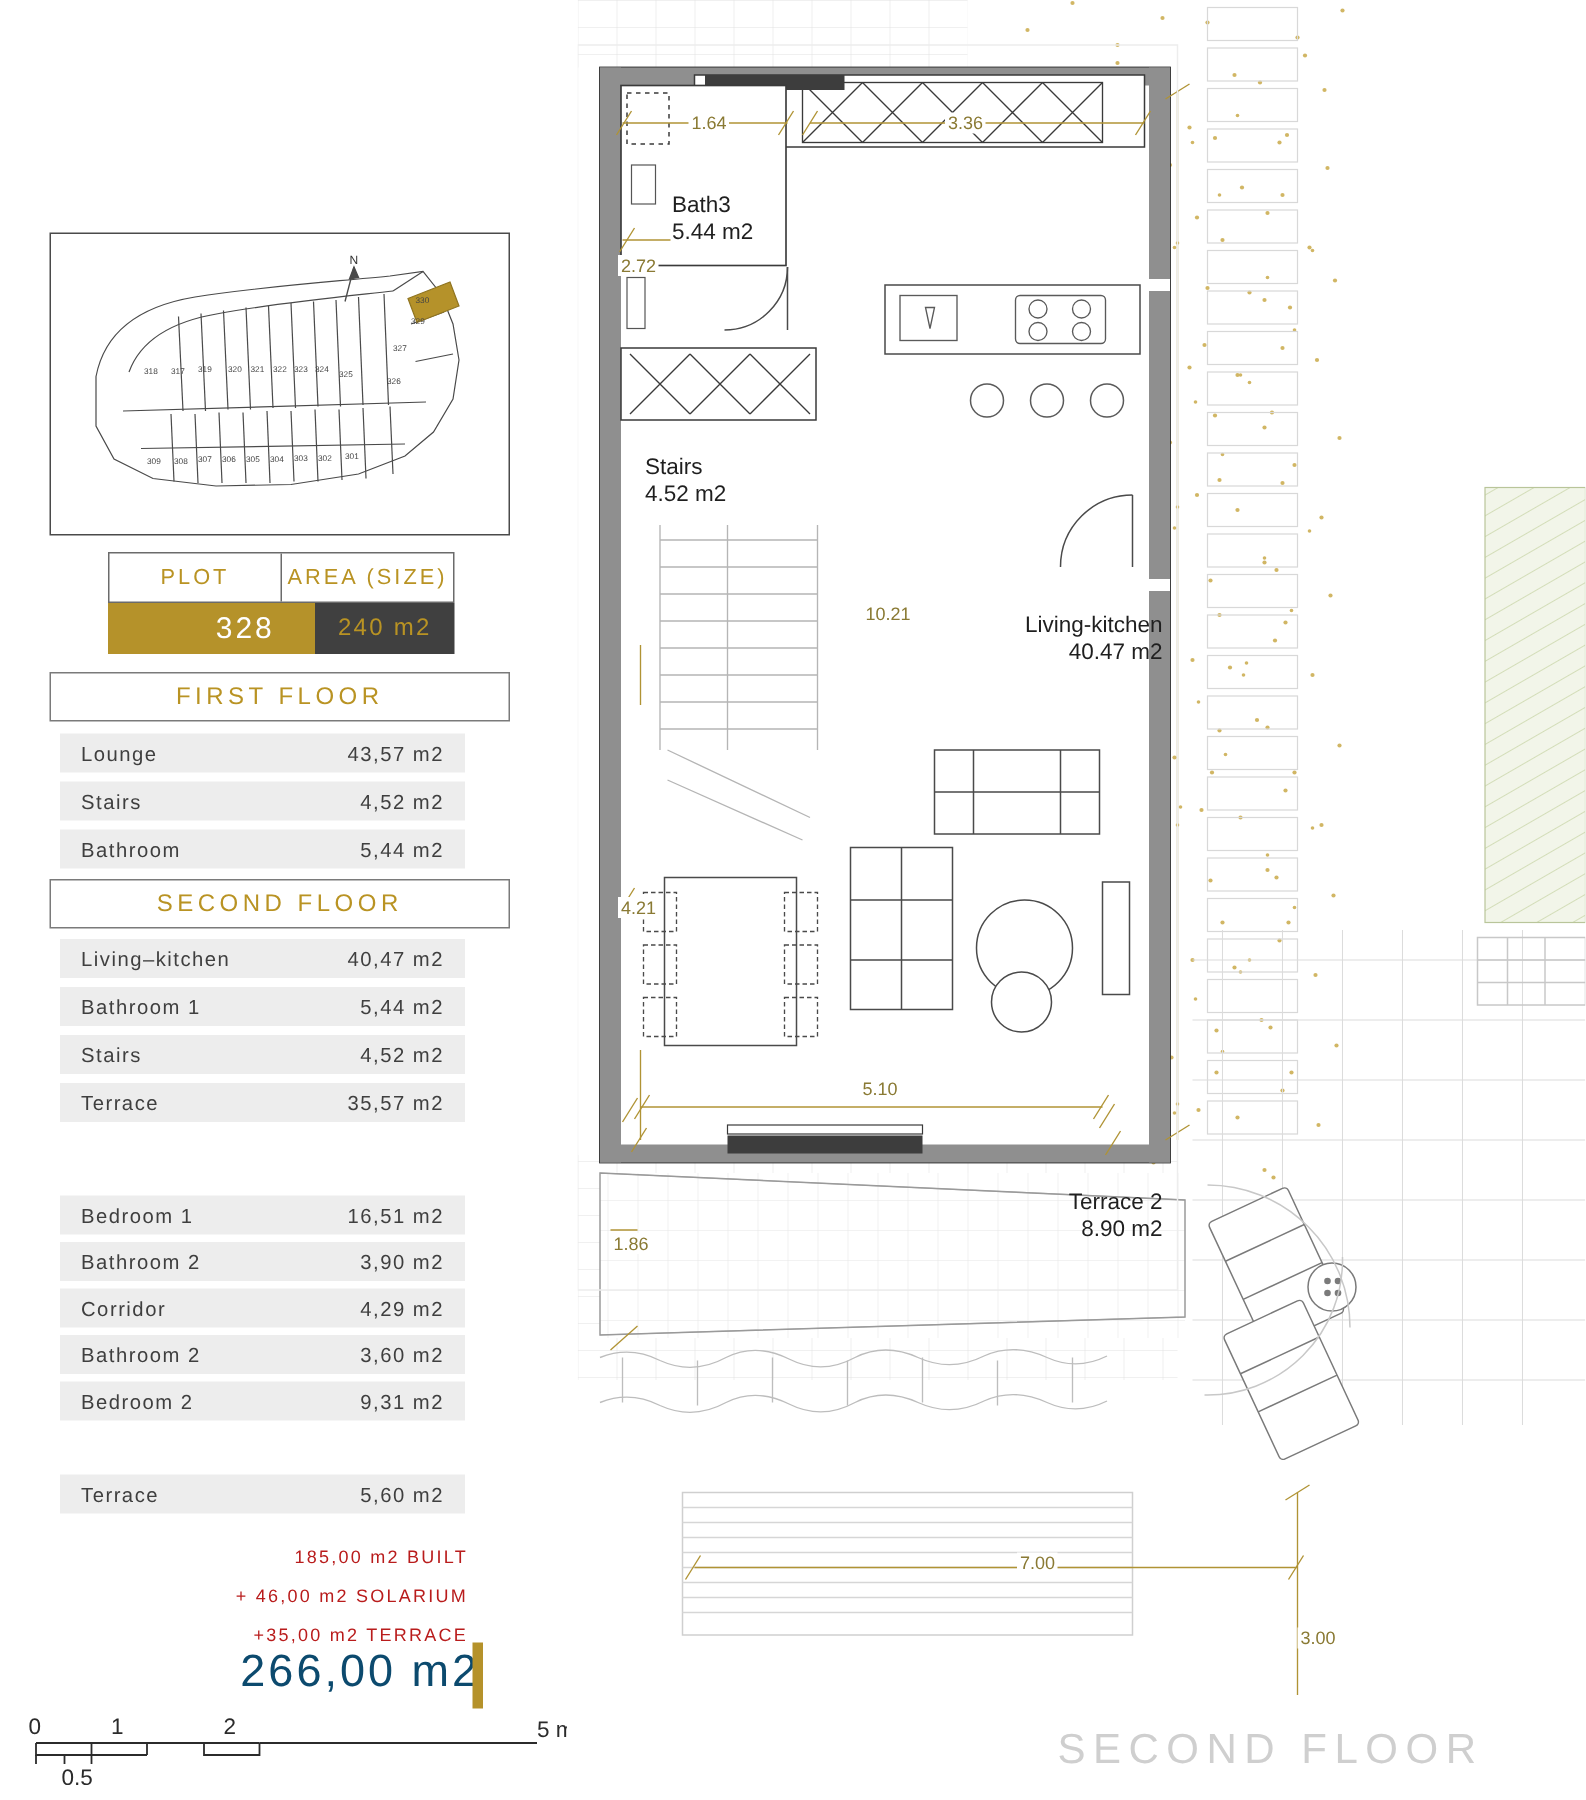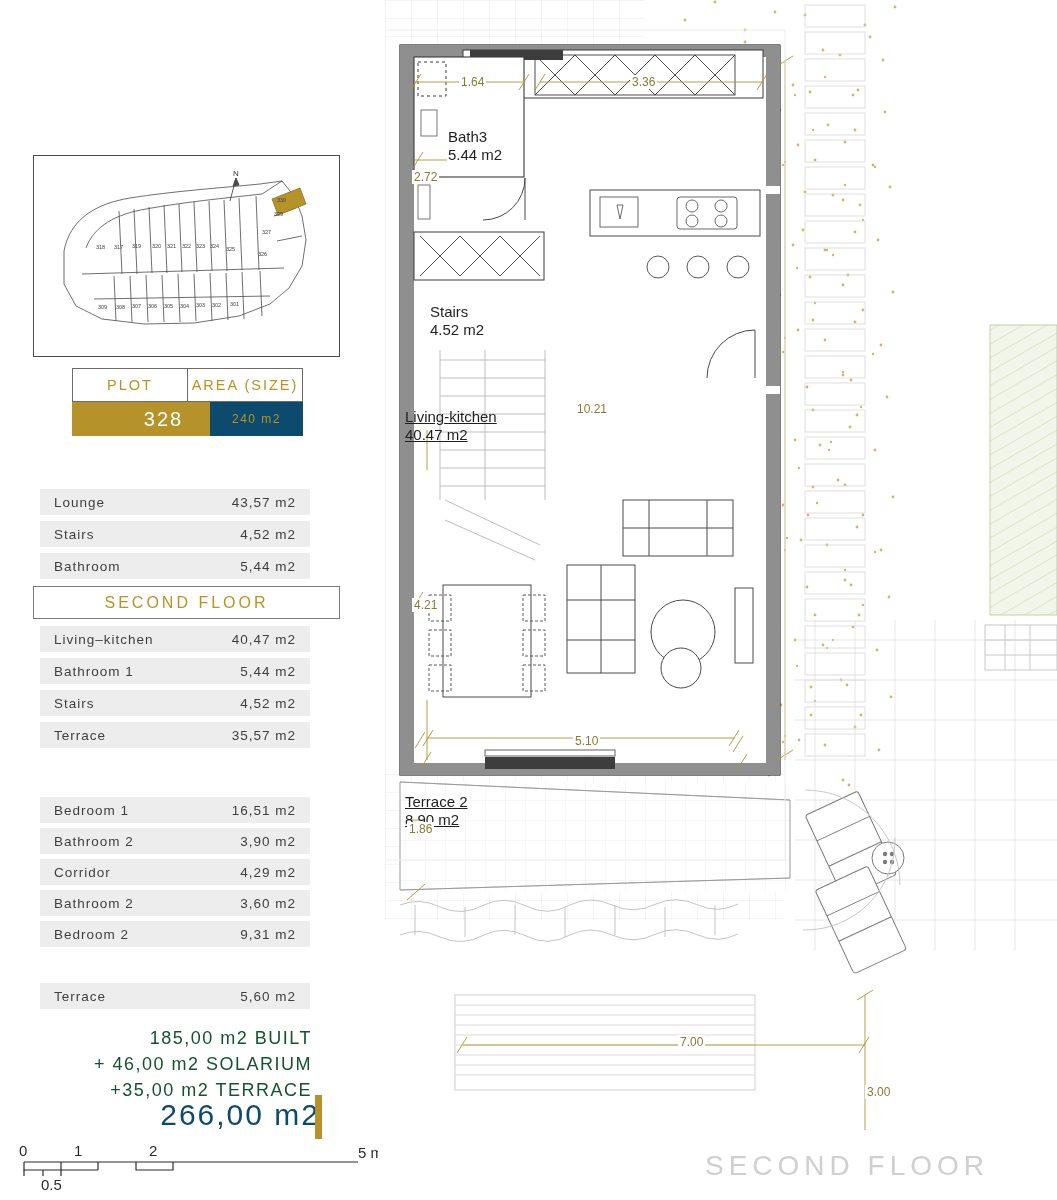--- a/index.html
+++ b/index.html
@@ -20,45 +20,45 @@
   .plot-map{position:absolute;left:33px;top:155px;width:305px;height:200px;border:1px solid #4a4a4a;background:#fff;}
   .plot-map svg{display:block;}
 
   
   .plot-table{position:absolute;left:72px;top:368px;width:231px;}
   .plot-head{display:flex;border:1px solid #6b6b6b;height:32px;}
   .plot-head div{flex:1;display:flex;align-items:center;justify-content:center;font-size:14.5px;letter-spacing:2px;color:#b99323;}
   .plot-head div:first-child{border-right:1px solid #6b6b6b;}
   .plot-row{display:flex;height:34px;}
   .plot-row .pr-num{flex:1;background:#b5922a;color:#fff;display:flex;align-items:center;justify-content:center;font-size:20px;letter-spacing:2px;padding-left:45px;}
-  .plot-row .pr-area{flex:1;background:#0c4a6e;color:#b99323;display:flex;align-items:center;justify-content:center;font-size:12px;letter-spacing:1.5px;text-align:right;}
+  .plot-row .pr-area{flex:1;background:#404040;color:#b99323;display:flex;align-items:center;justify-content:center;font-size:16px;letter-spacing:1.5px;text-align:right;}
 
   
   .floor-title{position:absolute;left:33px;width:305px;height:31px;border:1px solid #7a7a7a;display:flex;align-items:center;justify-content:center;
       font-size:16px;letter-spacing:3px;color:#b99323;background:#fff;}
   .room-row{position:absolute;left:40px;width:270px;height:26px;background:#ededed;display:flex;align-items:center;
       font-size:13.5px;letter-spacing:1px;color:#3f3f3f;}
   .room-row .rname{padding-left:14px;flex:1;}
   .room-row .rarea{padding-right:14px;text-align:right;letter-spacing:1px;margin-left:45px;}
 
   
   .totals{position:absolute;left:20px;top:1025px;width:320px;text-align:right;}
-  .totals .tline{font-size:18px;letter-spacing:1.5px;color:#14532d;line-height:26px;padding-right:28px;}
+  .totals .tline{font-size:12px;letter-spacing:1.5px;color:#b91c1c;line-height:26px;padding-right:28px;}
   .grand{position:absolute;left:20px;top:1098px;width:300px;text-align:right;font-size:30px;letter-spacing:2px;color:#0c4a6e;padding-right:28px;}
   .grand-bar{position:absolute;left:315px;top:1095px;width:7px;height:44px;background:#b5922a;}
 
   
   .scalebar{position:absolute;left:18px;top:1140px;width:360px;height:50px;}
 
   
   .plan{position:absolute;left:385px;top:0;width:672px;height:1200px;overflow:hidden;background:#fff;}
   .plan svg{position:absolute;left:0;top:0;}
 
   .lbl{position:absolute;font-size:15px;color:#1f1f1f;font-family:"Liberation Sans",sans-serif;line-height:18px;white-space:nowrap;}
-  .lbl.center{text-align:left;text-decoration:underline;}
+  .lbl.center{text-align:right;}
   .dim{position:absolute;font-size:12px;color:#8a7a34;font-family:"Liberation Sans",sans-serif;background:#fff;padding:0 2px;}
   .floor-caption{position:absolute;font-size:28px;letter-spacing:5px;color:#cfcfcf;}
 </style>
 </head>
 <body>
 
 <div class="root">
 
   <div class="left-panel">
 
@@ -130,20 +130,21 @@
       <div class="plot-head">
         <div>PLOT</div>
         <div>AREA (SIZE)</div>
       </div>
       <div class="plot-row">
         <div class="pr-num">328</div>
         <div class="pr-area">240  m2</div>
       </div>
     </div>
 
+    <div class="floor-title" style="top:448px">FIRST FLOOR</div>
     <div class="room-row" style="top:489px">
       <span class="rname">Lounge</span>
       <span class="rarea">43,57  m2</span>
     </div>
     <div class="room-row" style="top:521px">
       <span class="rname">Stairs</span>
       <span class="rarea">4,52  m2</span>
     </div>
     <div class="room-row" style="top:553px">
       <span class="rname">Bathroom</span>
@@ -550,20 +551,20 @@
     <div class="lbl center" style="left:20px;top:793px;width:370px;">
       <span>Terrace 2</span><br>
       <span>8.90 m2</span>
     </div>
 
     <div class="dim" style="left:74px;top:75px;">1.64</div>
     <div class="dim" style="left:245px;top:75px;">3.36</div>
     <div class="dim" style="left:27px;top:170px;">2.72</div>
     <div class="dim" style="left:190px;top:402px;">10.21</div>
     <div class="dim" style="left:27px;top:598px;">4.21</div>
-    <div class="dim" style="left:188px;top:734px;">5.10</div>
+    <div class="dim" style="left:188px;top:719px;">5.10</div>
     <div class="dim" style="left:22px;top:822px;">1.86</div>
     <div class="dim" style="left:293px;top:1035px;">7.00</div>
     <div class="dim" style="left:480px;top:1085px;">3.00</div>
 
     <div class="floor-caption" style="left:320px;top:1150px;">SECOND FLOOR</div>
   </div>
 </div>
 
 </body></html>

